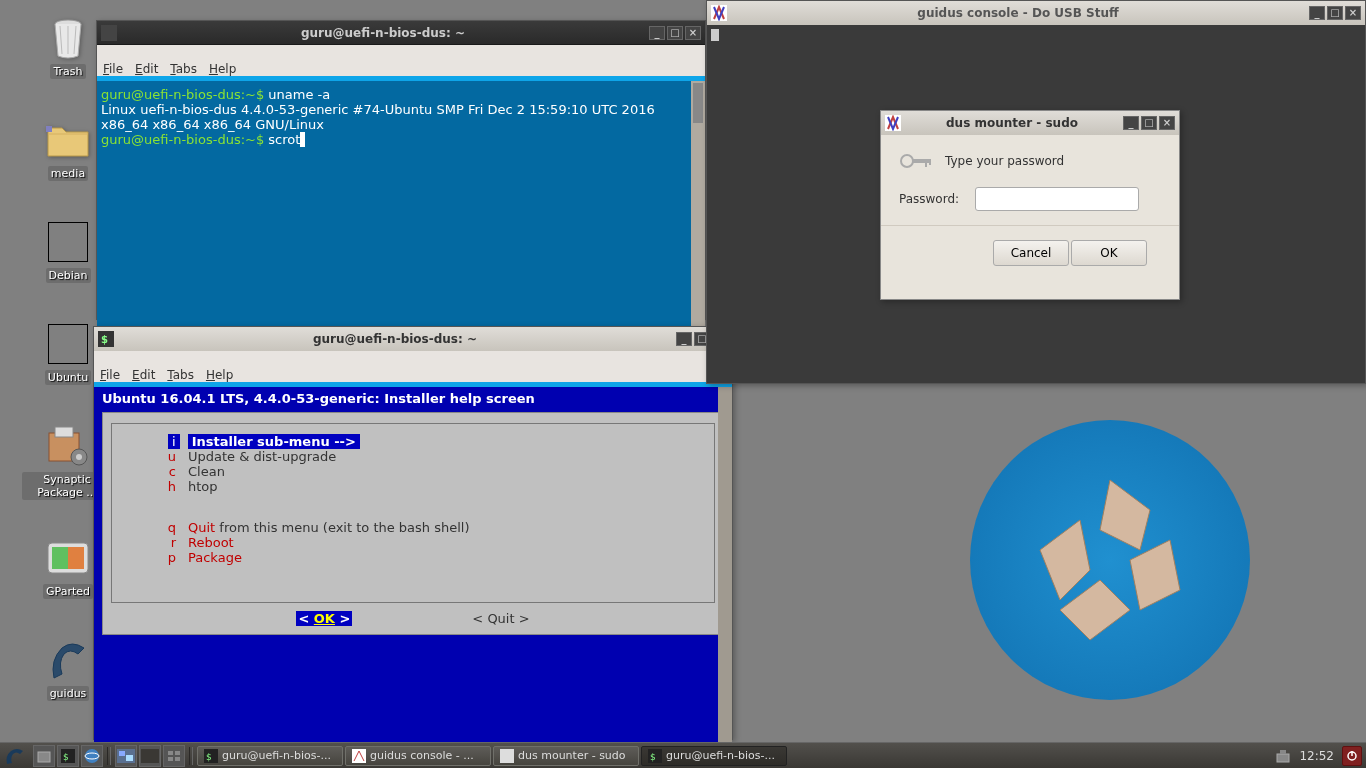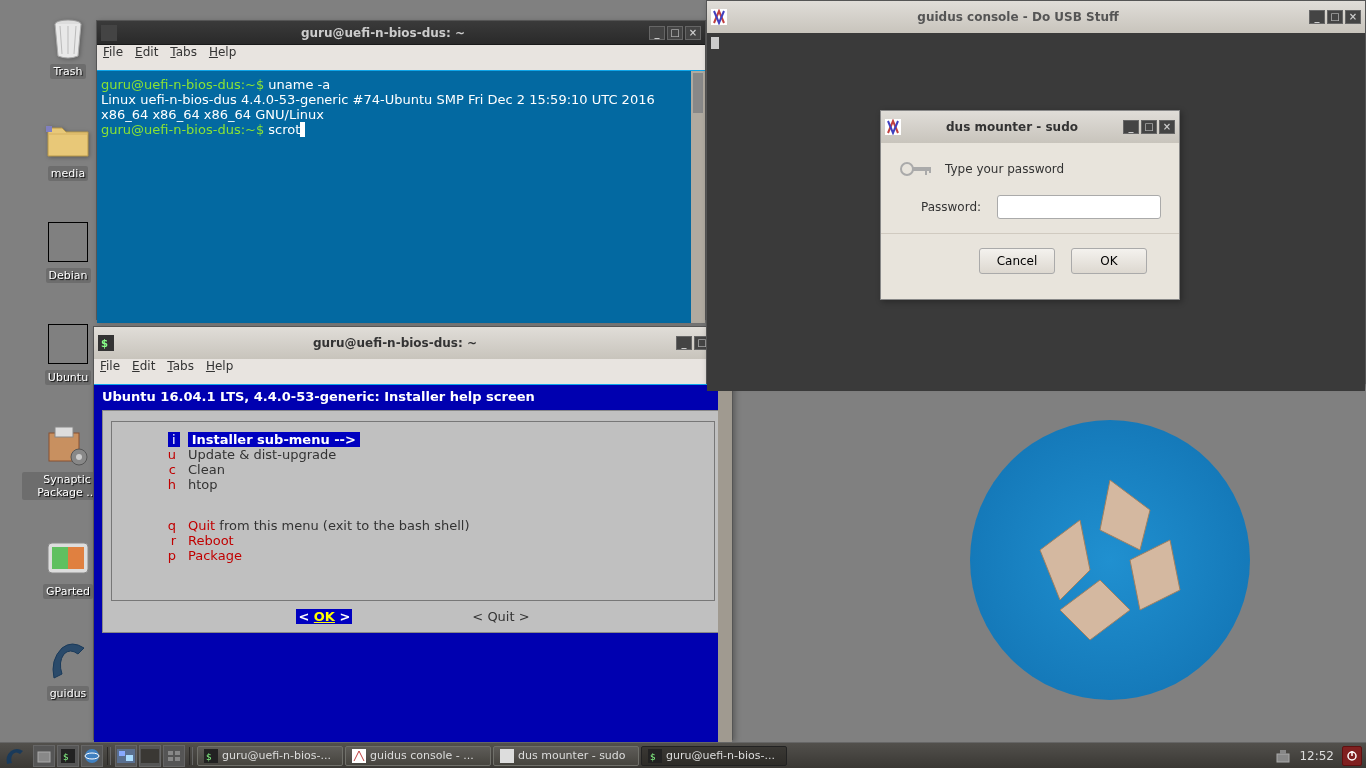--- a/index.html
+++ b/index.html
@@ -24,45 +24,45 @@
 .win { position: absolute; border: 1px solid #555; box-shadow: 2px 2px 6px rgba(0,0,0,0.3); }
 
 
 .term1 { left: 96px; top: 20px; width: 610px; height: 300px; background: #2a2a2a; }
 .titlebar-dark { height: 24px; background: linear-gradient(#3a3a3a,#2a2a2a); color: #ccc; display:flex; align-items:center; font-size:12px; font-weight:bold; border-bottom:1px solid #1a1a1a;}
 .titlebar-dark .title { flex:1; text-align:center; }
 .titlebar-dark .app-icon { width:16px; height:16px; margin:0 4px; background:#444; }
 .win-controls { display:flex; gap:2px; padding:0 4px; }
 .win-btn { width:16px; height:14px; background:#444; border:1px solid #666; color:#ccc; font-size:10px; line-height:11px; text-align:center; cursor:pointer; }
 
-.menubar { height: 26px; background: #e8e4e0; border-bottom:1px solid #0ea5e9; display:flex; align-items:flex-start; padding:0 6px; font-size:12px; color:#333;}
+.menubar { height: 36px; background: #e8e4e0; border-bottom:5px solid #0ea5e9; display:flex; align-items:flex-end; padding:0 6px; font-size:12px; color:#333;}
 .menubar span { margin-right:12px; cursor:pointer; }
 .menubar span u { text-decoration: underline; }
 
 .term-body { background:#0369a1; color:#fff; font-family:"DejaVu Sans Mono",monospace; font-size:13px; padding:6px 4px; height:calc(100% - 46px); overflow:hidden; white-space:pre-wrap; position:relative;}
 .term-body .scrollbar { position:absolute; right:0; top:0; width:14px; height:100%; background:#b0aaa0;}
 .term-body .scrollbar .thumb { background:#888; height:40px; margin:2px;}
 .cursor-block { background:#fff; color:#000; }
 
 
 .guidus { left: 706px; top: 0; width: 660px; height: 384px; background:#3a3a3a; }
-.titlebar-gray { height:32px; background: linear-gradient(#e0ddd8,#c8c4bc); color:#555; display:flex; align-items:center; font-size:12px; font-weight:bold;}
+.titlebar-gray { height:24px; background: linear-gradient(#e0ddd8,#c8c4bc); color:#555; display:flex; align-items:center; font-size:12px; font-weight:bold;}
 .titlebar-gray .title { flex:1; text-align:center; }
 .titlebar-gray .app-icon { width:16px; height:16px; margin:0 4px; }
 .guidus-body { background:#3a3a3a; height:calc(100% - 24px); position:relative; }
 .guidus-body .mini-prompt { position:absolute; left:4px; top:4px; width:8px; height:12px; background:#ccc; }
 
 
 .sudo { left: 880px; top: 110px; width: 300px; height: 190px; background:#e8e4dc; border:1px solid #888; }
 .sudo .titlebar-gray .title { color:#333; }
 .sudo-body { padding:14px 18px; font-size:12px; color:#333; }
 .sudo-body .row { display:flex; align-items:center; margin-bottom:14px; }
 .sudo-body .key-icon { width:34px; height:24px; margin-right:12px; }
 .sudo-body input[type=password] { width: 164px; height:24px; border:1px solid #aaa; background:#fff; padding:2px 4px; border-radius:3px; }
-.sudo-buttons { display:flex; justify-content:flex-end; gap:16px; padding:4px 14px 0; }
+.sudo-buttons { display:flex; justify-content:flex-end; gap:2px; padding:4px 14px 0; }
 .sudo-buttons button { width:76px; height:26px; background:linear-gradient(#f4f2ee,#ddd8d0); border:1px solid #aaa; border-radius:3px; font-size:12px; cursor:pointer; }
 .sudo .divider { border-top:1px solid #d0cac0; margin: 8px -18px 10px; }
 
 
 .term2 { left: 93px; top: 326px; width: 640px; height: 414px; background:#e8e4e0; }
 .term2 .titlebar-gray .title { color:#333; }
 .term2-body { background:#0000b0; color:#bbb; font-family:"DejaVu Sans Mono",monospace; font-size:13px; height:calc(100% - 46px); padding:4px 8px; position:relative; }
 .term2-body .hdr { color:#fff; font-weight:bold; }
 .installer-box { background:#c0c0c0; border:1px solid #888; margin:6px 0; padding:4px 8px; color:#333; }
 .installer-box .prompt { color:#0000c0; font-weight:bold; text-align:center; }
@@ -297,21 +297,21 @@
   <div class="sudo-body">
     <div class="row">
       <svg class="key-icon" viewBox="0 0 34 24">
           <circle cx="8" cy="12" r="6" fill="none" stroke="#aaa" stroke-width="2"></circle>
           <rect x="13" y="10" width="18" height="4" fill="#aaa"></rect>
           <rect x="26" y="10" width="2" height="8" fill="#aaa"></rect>
           <rect x="30" y="10" width="2" height="6" fill="#aaa"></rect>
         </svg>
       <span>Type your password</span>
     </div>
-    <div class="row" style="margin-top:12px;justify-content:flex-end;">
+    <div class="row" style="margin-top:12px;">
       <span style="width:76px">Password:</span>
       <input type="password" style="">
     </div>
     <div class="divider"></div>
     <div class="sudo-buttons">
       <button>Cancel</button>
       <button>OK</button>
     </div>
   </div>
 </div>

